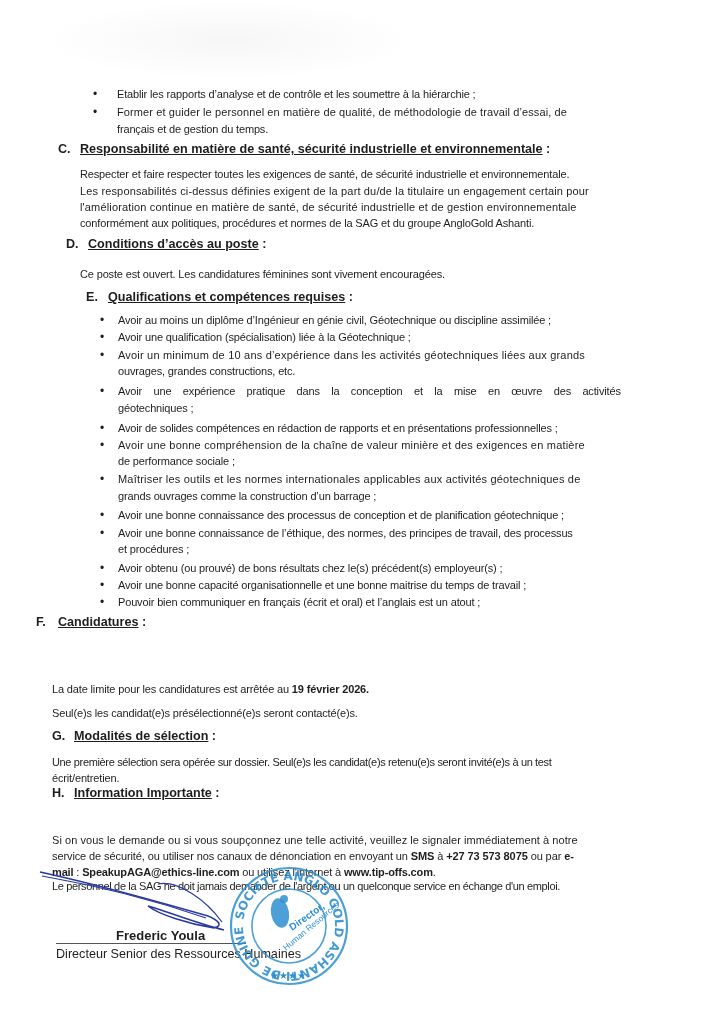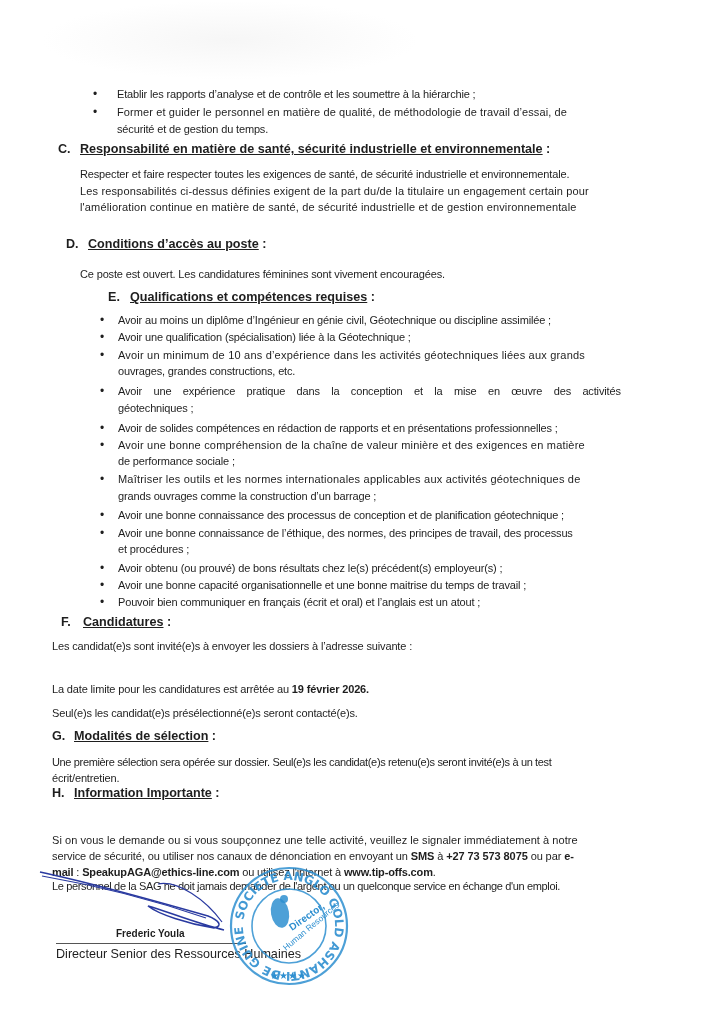--- a/index.html
+++ b/index.html
@@ -13,51 +13,52 @@
     background: radial-gradient(ellipse at center, rgba(230,230,230,0.35), rgba(255,255,255,0) 70%);
   }
   .txt { position: absolute; font-size: 11px; line-height: 17px; white-space: nowrap; letter-spacing: -0.15px; }
   .bullet { position: absolute; font-size: 12px; line-height: 17px; }
   .head { position: absolute; font-size: 12.6px; line-height: 17px; font-weight: bold; white-space: nowrap; }
   .head .letter { display: inline-block; width: 22px; }
   .head .title { text-decoration: underline; }
   .head .colon { font-weight: bold; }
   b { font-weight: bold; }
   .link { color: #3a3a7a; text-decoration: underline; }
-  .sig-name { position: absolute; left: 116px; top: 928px; font-size: 10px; font-weight: bold; }
+  .sig-name { position: absolute; left: 116px; top: 928px; font-size: 13px; font-weight: bold; }
   .sig-line { position: absolute; left: 56px; top: 943px; width: 190px; height: 1px; background: #555; }
   .sig-title { position: absolute; left: 56px; top: 947px; font-size: 12.6px; }
   .stamp { position: absolute; left: 228px; top: 865px; width: 122px; height: 122px; }
   .signature { position: absolute; left: 38px; top: 866px; width: 200px; height: 70px; }
 </style>
 </head>
 <body>
 
 <div class="page">
   <div class="watermark"></div>
 
   <span class="bullet" style="left:93px; top:86px;">•</span>
   <span class="txt" style="left:117px; top:86px;">Etablir les rapports d’analyse et de contrôle et les soumettre à la hiérarchie ;</span>
   <span class="bullet" style="left:93px; top:104px;">•</span>
   <span class="txt" style="left:117px; top:104px; letter-spacing:0.1px;">Former et guider le personnel en matière de qualité, de méthodologie de travail d’essai, de</span>
-  <span class="txt" style="left:117px; top:121px;">sécurité et de gestion du temps.</span>
+  <span class="txt" style="left:117px; top:121px;">français et de gestion du temps.</span>
 
   <div class="head" style="left:58px; top:141px;">
     <span class="letter">C.</span><span class="title">Responsabilité en matière de santé, sécurité industrielle et environnementale</span><span class="colon"> :</span>
   </div>
   <span class="txt" style="left:80px; top:166px;">Respecter et faire respecter toutes les exigences de santé, de sécurité industrielle et environnementale.</span>
   <span class="txt" style="left:80px; top:199px; letter-spacing:0.15px;">l'amélioration continue en matière de santé, de sécurité industrielle et de gestion environnementale</span>
   <span class="txt" style="left:80px; top:183px; letter-spacing:0.15px;">Les responsabilités ci-dessus définies exigent de la part du/de la titulaire un engagement certain pour</span>
+  <span class="txt" style="left:80px; top:215px;">conformément aux politiques, procédures et normes de la SAG et du groupe AngloGold Ashanti.</span>
 
   <div class="head" style="left:58px; top:236px;margin-left:8px;">
     <span class="letter">D.</span><span class="title">Conditions d’accès au poste</span><span class="colon"> :</span>
   </div>
   <span class="txt" style="left:80px; top:266px;">Ce poste est ouvert. Les candidatures féminines sont vivement encouragées.</span>
 
-  <div class="head" style="left:72px; top:289px;padding-left:36px;">
+  <div class="head" style="left:50px; top:289px;padding-left:36px;">
     <span class="letter">E.</span><span class="title">Qualifications et compétences requises</span><span class="colon"> :</span>
   </div>
 
   <span class="bullet" style="left:100px; top:312px;">•</span>
   <span class="txt" style="left:118px; top:312px;">Avoir au moins un diplôme d’Ingénieur en génie civil, Géotechnique ou discipline assimilée ;</span>
 
   <span class="bullet" style="left:100px; top:329px;">•</span>
   <span class="txt" style="left:118px; top:329px;">Avoir une qualification (spécialisation) liée à la Géotechnique ;</span>
 
   <span class="bullet" style="left:100px; top:347px;">•</span>
@@ -88,24 +89,23 @@
 
   <span class="bullet" style="left:100px; top:560px;">•</span>
   <span class="txt" style="left:118px; top:560px;">Avoir obtenu (ou prouvé) de bons résultats chez le(s) précédent(s) employeur(s) ;</span>
 
   <span class="bullet" style="left:100px; top:577px;">•</span>
   <span class="txt" style="left:118px; top:577px;">Avoir une bonne capacité organisationnelle et une bonne maitrise du temps de travail ;</span>
 
   <span class="bullet" style="left:100px; top:594px;">•</span>
   <span class="txt" style="left:118px; top:594px;">Pouvoir bien communiquer en français (écrit et oral) et l’anglais est un atout ;</span>
 
-  <div class="head" style="left:61px; top:614px;">
+  <div class="head" style="left:36px; top:614px;">
     <span class="letter">F.</span><span class="title">Candidatures</span><span class="colon"> :</span>
   </div>
-  <span class="txt" style="left:52px; top:638px;">Les candidat(e)s sont invité(e)s à envoyer les dossiers à l’adresse suivante :</span>
   <span class="txt" style="left:52px; top:681px;"><span>La date limite pour les candidatures est arrêtée au </span><b>19 février 2026.</b></span>
   <span class="txt" style="left:52px; top:705px;">Seul(e)s les candidat(e)s présélectionné(e)s seront contacté(e)s.</span>
 
   <div class="head" style="left:52px; top:728px;">
     <span class="letter">G.</span><span class="title">Modalités de sélection</span><span class="colon"> :</span>
   </div>
   <span class="txt" style="left:52px; top:754px; letter-spacing:-0.35px;">Une première sélection sera opérée sur dossier. Seul(e)s les candidat(e)s retenu(e)s seront invité(e)s à un test</span>
   <span class="txt" style="left:52px; top:770px;">écrit/entretien.</span>
 
   <div class="head" style="left:52px; top:785px;">

